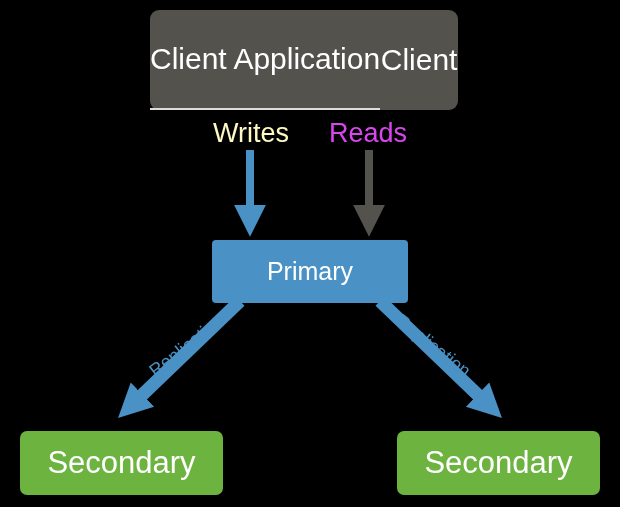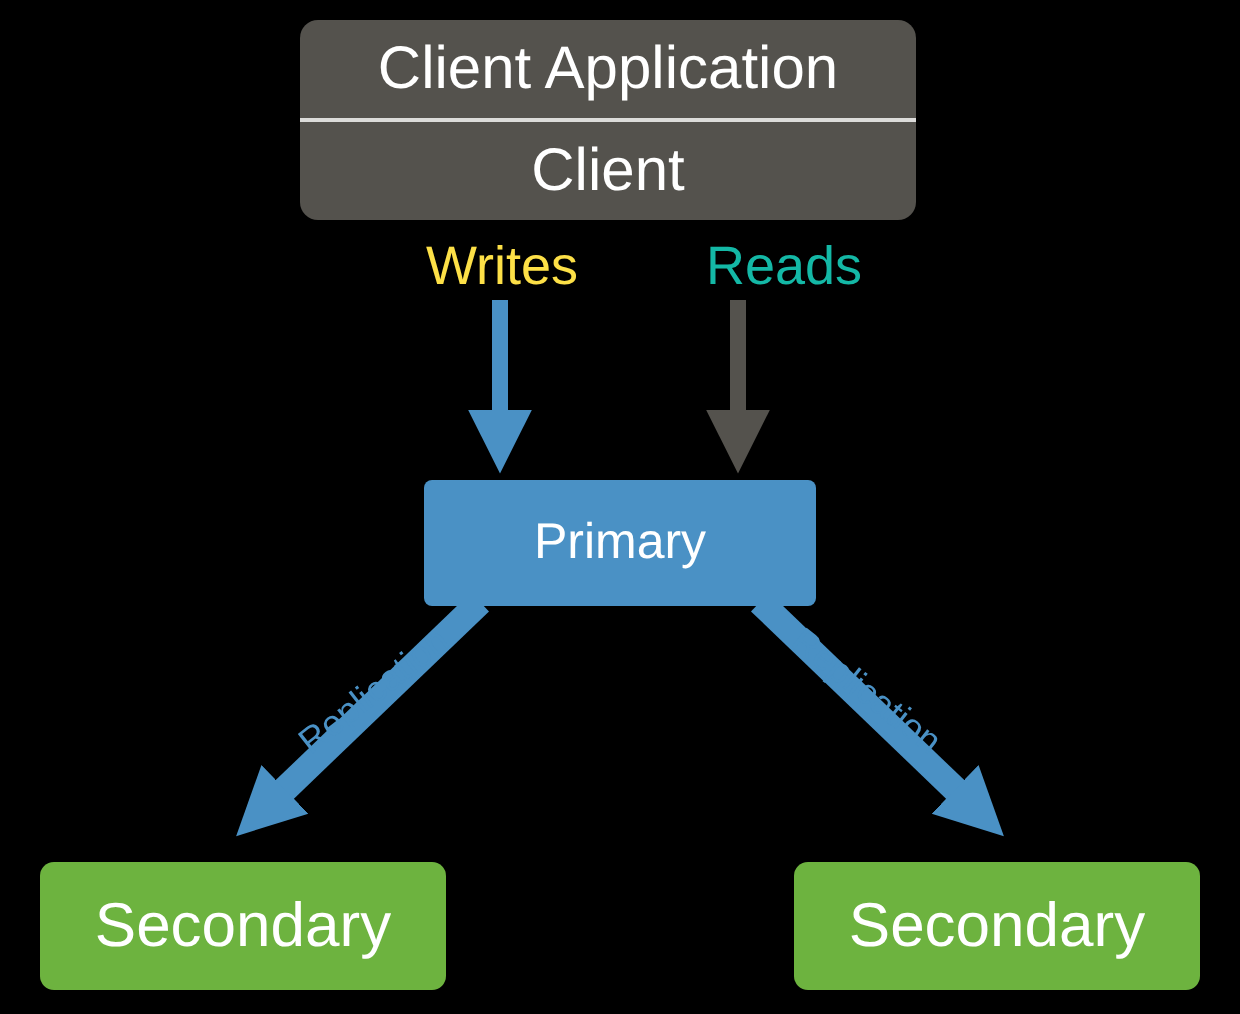--- a/index.html
+++ b/index.html
@@ -27,21 +27,21 @@
     display: flex;
     align-items: center;
     justify-content: center;
     color: #ffffff;
     box-sizing: border-box;
   }
   #client-box {
     left: 150px; top: 10px;
     width: 308px; height: 100px;
     border-radius: 9px;
-    flex-direction: column;
+    flex-direction: row;
     align-items: stretch;
     justify-content: flex-end;
     padding: 0;
   }
   #client-box .box-row {
     flex: 1;
     display: flex;
     align-items: center;
     justify-content: center;
     font-size: 30px;
@@ -126,23 +126,23 @@
     <line x1="240" y1="301" x2="140" y2="397" stroke-width="13" marker-end="url(#ah-blue-lg)" stroke="#4a91c5"></line>
 
     <line x1="380" y1="301" x2="480" y2="397" stroke-width="13" marker-end="url(#ah-blue-lg)" stroke="#4a91c5"></line>
   </svg>
 
   <div id="client-box" class="node" style="background-color: rgb(84, 82, 77);">
     <div class="box-row top">Client Application</div>
     <div class="box-row">Client</div>
   </div>
 
-  <div id="writes-label" class="edge-label" style="color: #fde047;">Writes</div>
+  <div id="writes-label" class="edge-label" style="color: #fef9c3;">Writes</div>
 
-  <div id="reads-label" class="edge-label" style="color: #14b8a6; margin-left: 24px;">Reads</div>
+  <div id="reads-label" class="edge-label" style="color: #d946ef;">Reads</div>
 
   <div id="primary-box" class="node" style="background-color: rgb(74, 145, 197);">Primary</div>
 
   <div id="replication-left-label" class="replication-label" style="color: rgb(74, 145, 197);">Replication</div>
 
   <div id="replication-right-label" class="replication-label" style="color: rgb(74, 145, 197);">Replication</div>
 
   <div id="secondary-left-box" class="node" style="background-color: rgb(109, 179, 63);">Secondary</div>
 
   <div id="secondary-right-box" class="node" style="background-color: rgb(109, 179, 63);">Secondary</div>

